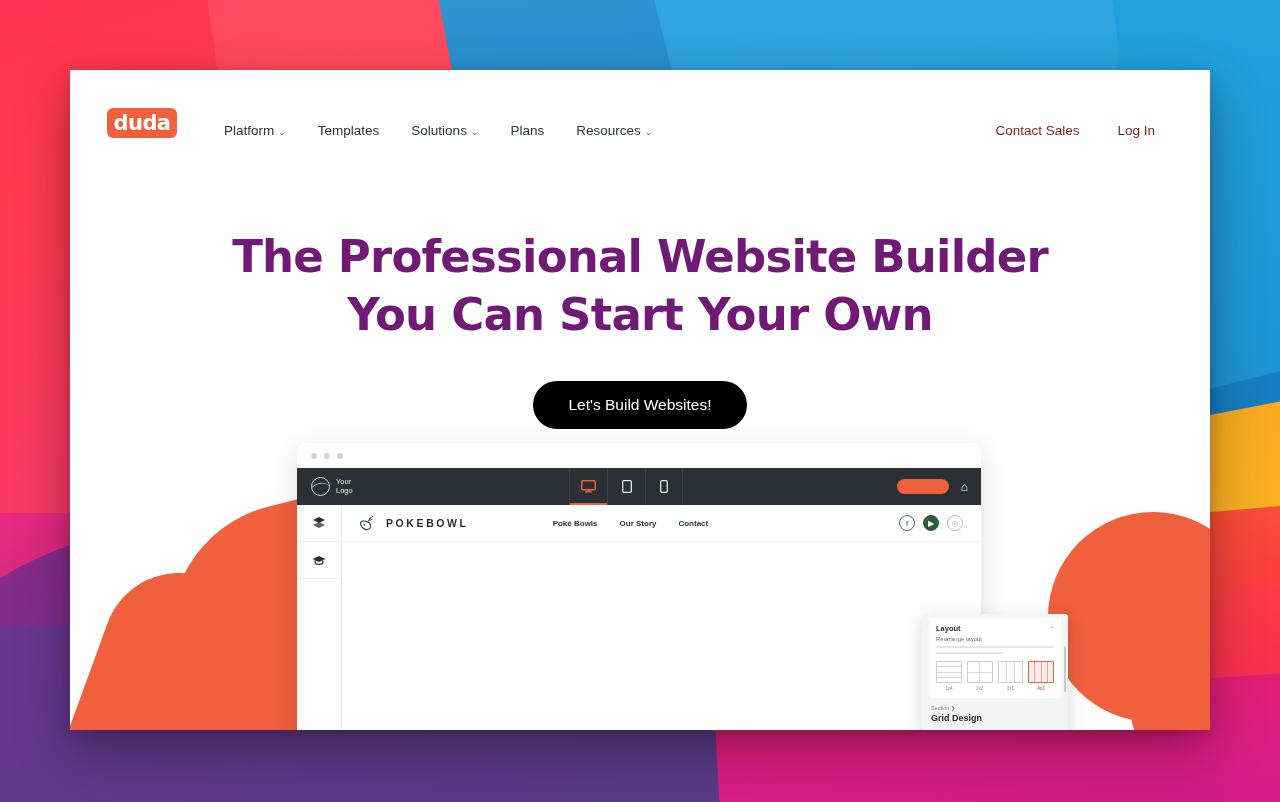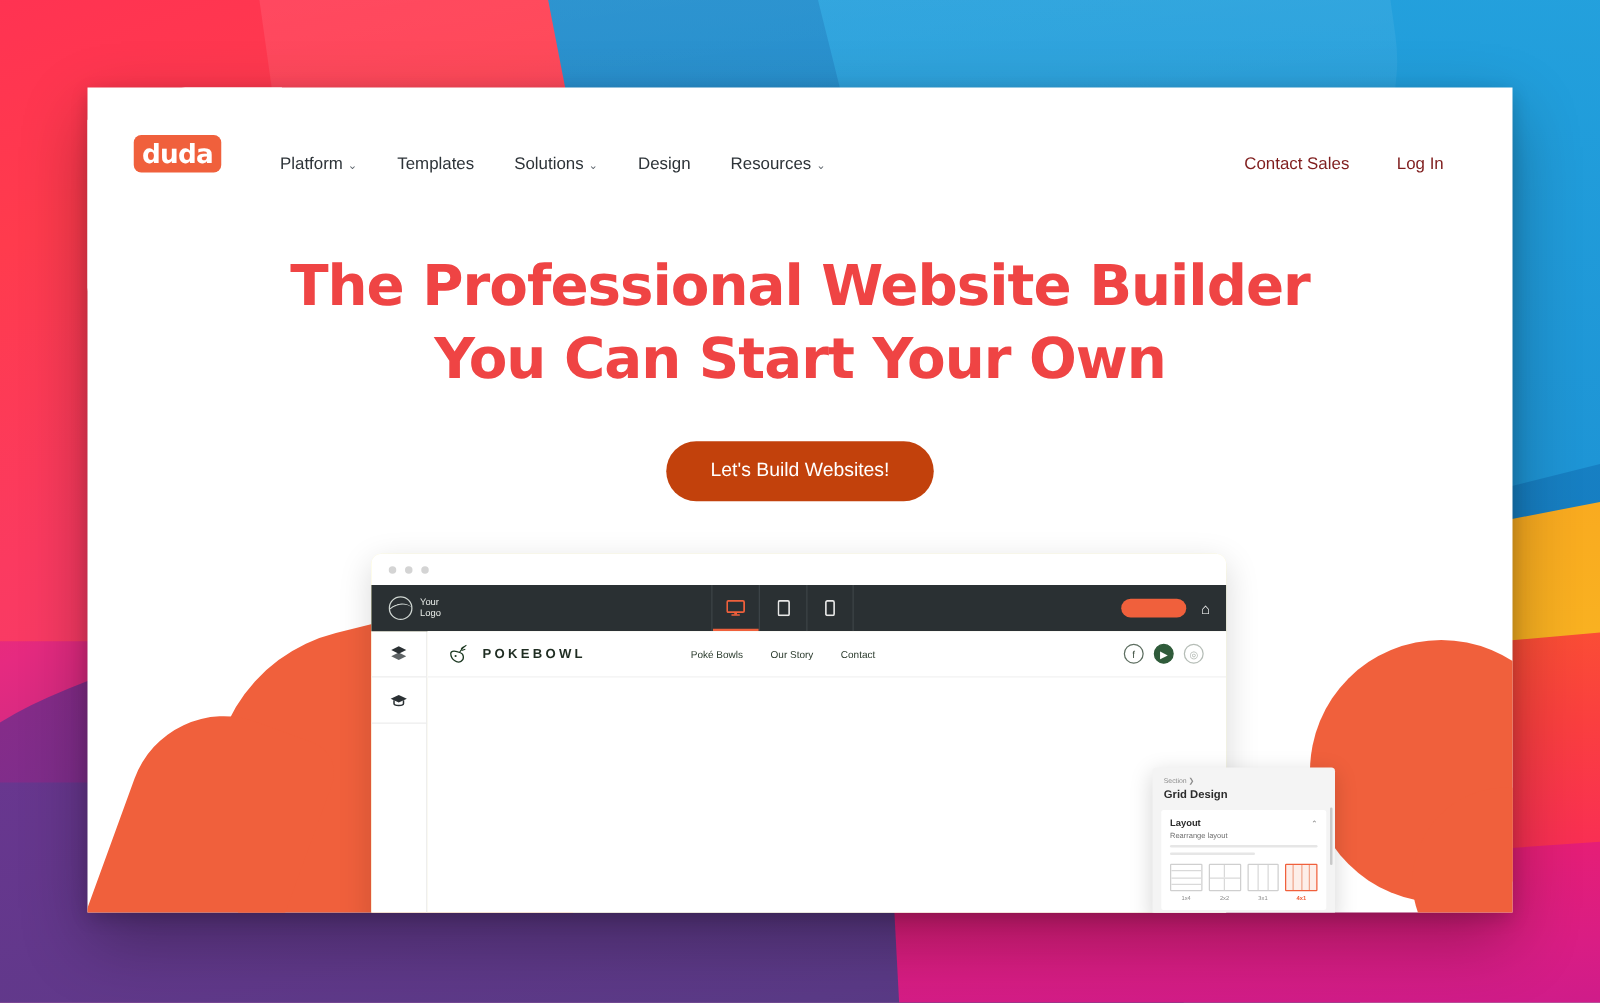--- a/index.html
+++ b/index.html
@@ -150,27 +150,28 @@
     border-radius: 24px;
     padding: 11px 24px;
     background: #fff; cursor: pointer; white-space: nowrap;
   }
 
   
   #hero { position: absolute; left: 0; right: 0; top: 130px; text-align: center; z-index: 10; }
   #headline {
     font-family: "DejaVu Sans", sans-serif;
     font-size: 45px; font-weight: 700;
-    color: #ef4444; line-height: 1.28;
+    color: #701a75; line-height: 1.28;
     letter-spacing: -0.8px;
+    margin-top: 28px;
   }
   #headline .l2 { display: block; }
   #cta-btn {
     display: inline-block; margin-top: 38px;
-    background: #c2410c; color: #fff;
+    background: #000000; color: #fff;
     font-size: 15.5px; font-weight: 500;
     padding: 15px 35px; border-radius: 26px;
     cursor: pointer; border: none;
     font-family: "Liberation Sans", sans-serif;
   }
 
   
   #editor-window {
     position: absolute; left: 227px; top: 373px;
     width: 684px; height: 300px;
@@ -222,21 +223,21 @@
     height: 37px; background: #fff; display: flex; align-items: center;
     padding: 0 18px 0 16px; border-bottom: 1px solid #f2f2f2;
   }
   #site-brand { display: flex; align-items: center; gap: 9px; }
   #site-brand .bowl { width: 19px; height: 19px; color: #1e3a23; }
   #site-brand .name {
     font-size: 10.5px; font-weight: 700; letter-spacing: 2.6px; color: #1f2d22;
     font-family: "Liberation Sans", sans-serif;
   }
   #site-links { display: flex; gap: 22px; margin-left: 84px; }
-  .site-link { font-size: 8px; font-weight: 400; color: #2a3a2c; cursor: pointer; }
+  .site-link { font-size: 8px; font-weight: 700; color: #2a3a2c; cursor: pointer; }
   #site-social { margin-left: auto; display: flex; gap: 8px; }
   .soc {
     width: 16px; height: 16px; border-radius: 50%;
     border: 1px solid #5d6e60; display: flex; align-items: center; justify-content: center;
     font-size: 8px; color: #3b4c3d; cursor: pointer;
   }
   .soc.filled { background: #2f5b3a; border-color:#2f5b3a; color:#fff; }
   .soc.dim { opacity: .45; }
 
   #site-hero { background: #dde9d6; height: 201px; position: relative; }
@@ -363,21 +364,21 @@
         <span class="caret">⌄</span>
       </div>
       <div class="navlink">
         <span>Templates</span>
       </div>
       <div class="navlink">
         <span>Solutions</span>
         <span class="caret">⌄</span>
       </div>
       <div class="navlink">
-        <span>Design</span>
+        <span>Plans</span>
       </div>
       <div class="navlink">
         <span>Resources</span>
         <span class="caret">⌄</span>
       </div>
     </nav>
 
     <div id="rightmenu">
       <div class="navlink-right">Contact Sales</div>
       <div class="navlink-right">Log In</div>
@@ -474,25 +475,20 @@
             <span class="soc dim">◎</span>
           </div>
         </div>
 
 
       </div>
     </div>
   </div>
 
   <div id="grid-panel">
-    <div id="gp-head">
-      <div id="gp-crumb">Section ❯</div>
-      <div id="gp-title">Grid Design</div>
-    </div>
-
     <div id="gp-card">
       <div id="gp-card-head">
         <span id="gp-layout">Layout</span>
         <span id="gp-chev">⌃</span>
       </div>
       <div id="gp-sub">Rearrange layout</div>
       <div class="gp-line"></div>
       <div class="gp-line short"></div>
 
       <div id="gp-opts">
@@ -534,16 +530,21 @@
             <div style="flex:1"></div>
               <div style="flex:1" class="vbar"></div>
             <div style="flex:1" class="vbar"></div>
               <div style="flex:1" class="vbar"></div>
           </div>
           <div class="gp-lbl">4x1</div>
         </div>
       </div>
     </div>
 
+    <div id="gp-head">
+      <div id="gp-crumb">Section ❯</div>
+      <div id="gp-title">Grid Design</div>
+    </div>
+
     <div id="gp-scroll"></div>
   </div>
 
 </div>
 
 </body></html>

